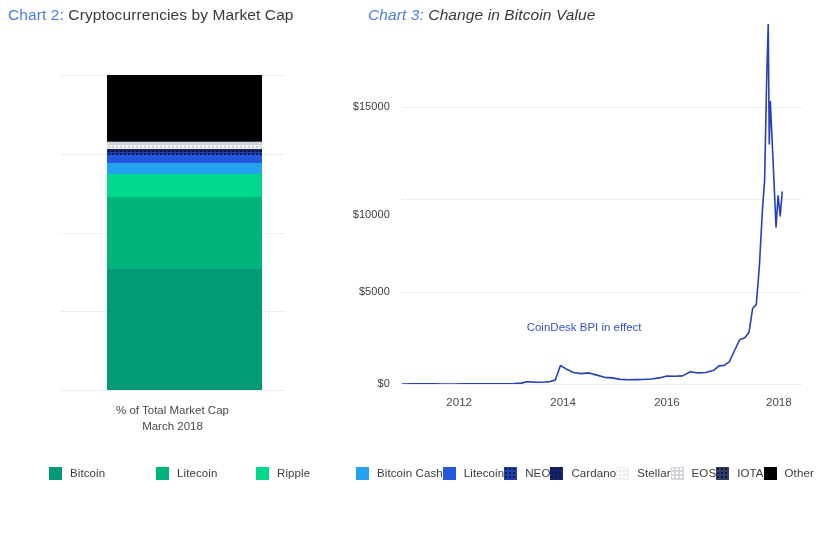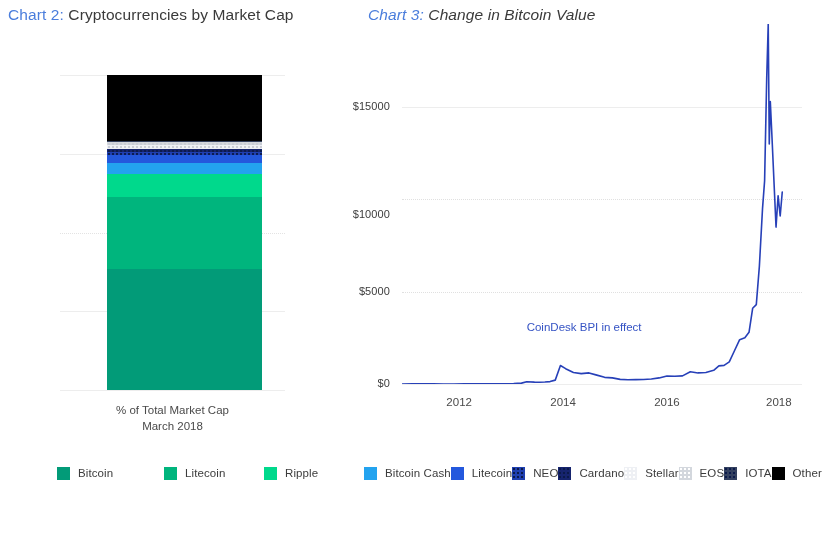--- a/index.html
+++ b/index.html
@@ -101,21 +101,21 @@
     font-size: 11.5px;
     color: #3553c4;
     white-space: nowrap;
     font-weight: 400;
   }
   #c3-svg { position: absolute; left: 0; top: 0; }
 
   
   #legend {
     position: absolute;
-    left: 57px; top: 463px;
+    left: 49px; top: 463px;
     width: 330px;
     display: grid;
     grid-template-columns: 107px 100px 100px;
     grid-auto-rows: 20px;
     grid-auto-flow: column;
     align-items: center;
   }
   .lg-item { display: flex; align-items: center; height: 20px; }
   .lg-swatch {
     width: 13px; height: 13px;

